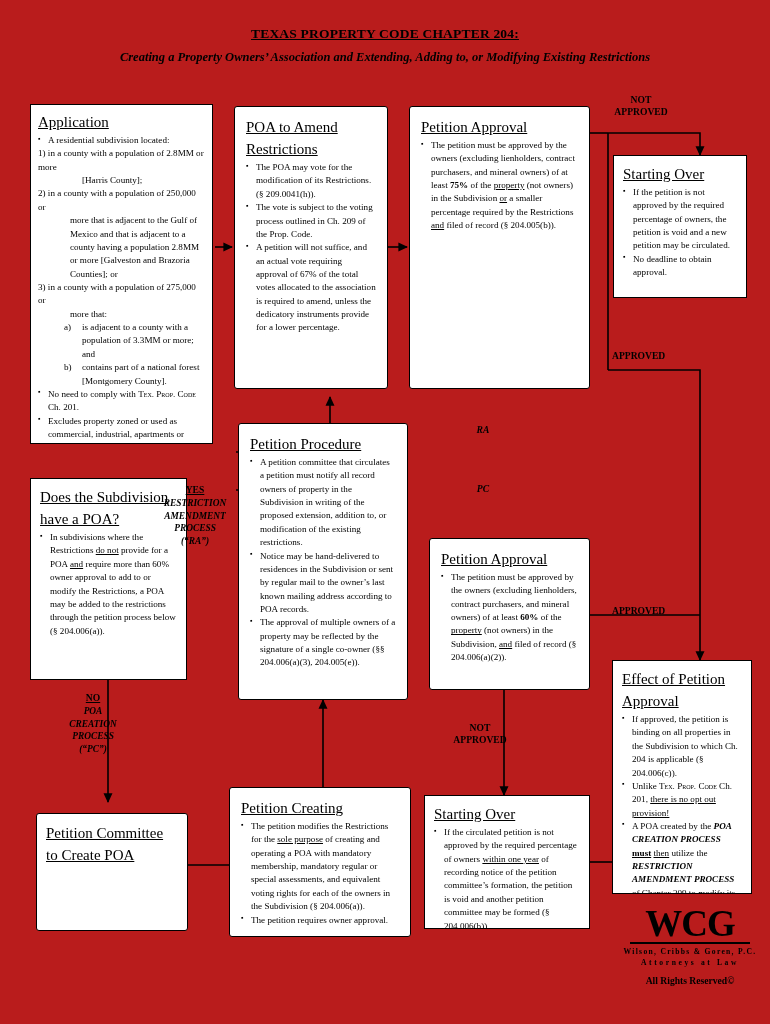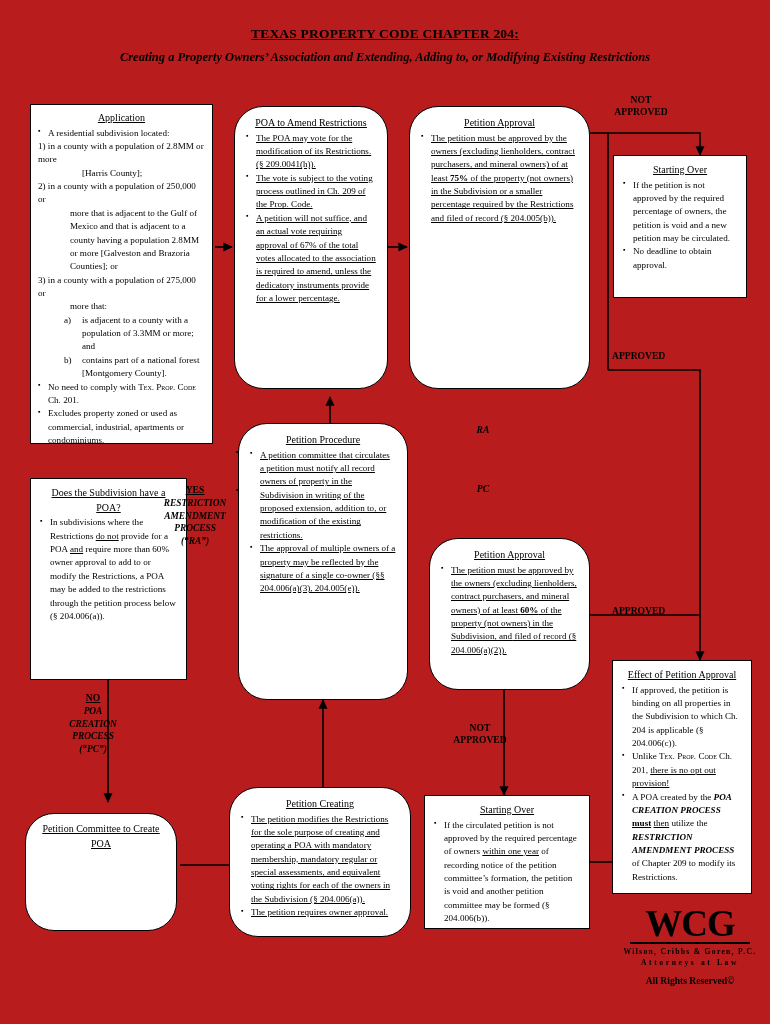--- a/index.html
+++ b/index.html
@@ -43,26 +43,25 @@
   .box {
     position: absolute;
     border: 1.3px solid #000;
     background: #fff;
     box-sizing: border-box;
     font-size: 9.1px;
     line-height: 1.47;
     padding: 6px 7px 5px 7px;
     overflow: hidden;
   }
-  .box.rounded { border-radius: 29px; text-decoration: underline; }
+  .box.rounded { border-radius: 3px; }
   .bhead {
-    text-align: center;
     text-decoration: underline;
     margin-bottom: 1px;
-    font-size: 10px;
+    font-size: 15px;
   }
   ul.bl {
     list-style: none;
     margin: 0;
     padding: 0;
   }
   ul.bl > li {
     position: relative;
     padding-left: 10px;
     margin-bottom: 0px;
@@ -248,41 +247,42 @@
     <div class="bhead">Does the Subdivision have a POA?</div>
     <ul class="bl">
       <li><span>In subdivisions where the Restrictions <u>do not</u> provide for a POA <u>and</u> require more than 60% owner approval to add to or modify the Restrictions, a POA may be added to the restrictions through the petition process  below (§ 204.006(a)).</span></li>
     </ul>
   </div>
 
   <div class="box rounded" style="left:238px; top:423px; width:170px; height:277px; padding:9px 11px;">
     <div class="bhead">Petition Procedure</div>
     <ul class="bl">
       <li><span>A petition committee that circulates a petition must notify all record owners of property in the Subdivision in writing of the proposed extension, addition to, or modification of the existing restrictions.</span></li>
+      <li><span>Notice may be hand-delivered to residences in the Subdivision or sent by regular mail to the owner’s last known mailing address according to POA records.</span></li>
       <li><span>The approval of multiple owners of a property may be reflected by the signature of a single co-owner (§§ 204.006(a)(3), 204.005(e)).</span></li>
     </ul>
   </div>
 
   <div class="box rounded" style="left:429px; top:538px; width:161px; height:152px; padding:9px 11px;">
     <div class="bhead">Petition Approval</div>
     <ul class="bl">
       <li><span>The petition must be approved by the owners (excluding lienholders, contract purchasers, and mineral owners) of at least <b>60%</b> of the <u>property</u> (not owners) in the Subdivision, <u>and</u> filed of record (§ 204.006(a)(2)).</span></li>
     </ul>
   </div>
 
   <div class="box" style="left:612px; top:660px; width:140px; height:234px; padding:7px 9px;">
     <div class="bhead">Effect of Petition Approval</div>
     <ul class="bl">
       <li><span>If approved, the petition is binding on all properties in the Subdivision to which Ch. 204 is applicable (§ 204.006(c)).</span></li>
       <li><span>Unlike <span class="sc">Tex. Prop. Code</span> Ch. 201, <u>there is no opt out provision!</u></span></li>
       <li><span>A POA created by the <i><b>POA CREATION PROCESS</b></i> <u><b>must</b></u> <u>then</u> utilize the <i><b>RESTRICTION AMENDMENT PROCESS</b></i> of Chapter 209 to modify its Restrictions.</span></li>
     </ul>
   </div>
 
-  <div class="box rounded" style="left:25px; top:813px; width:152px; height:118px; padding:8px 9px;">
+  <div class="box rounded" style="left:36px; top:813px; width:152px; height:118px; padding:8px 9px;">
     <div class="bhead">Petition Committee to Create POA</div>
   </div>
 
   <div class="box rounded" style="left:229px; top:787px; width:182px; height:150px; padding:9px 11px;">
     <div class="bhead">Petition Creating</div>
     <ul class="bl">
       <li><span>The petition modifies the Restrictions for the <u>sole purpose</u> of creating and operating a POA with mandatory membership, mandatory regular or special assessments, and equivalent voting rights for each of the owners in the Subdivision (§ 204.006(a)).</span></li>
       <li><span>The petition requires owner approval.</span></li>
     </ul>
   </div>

